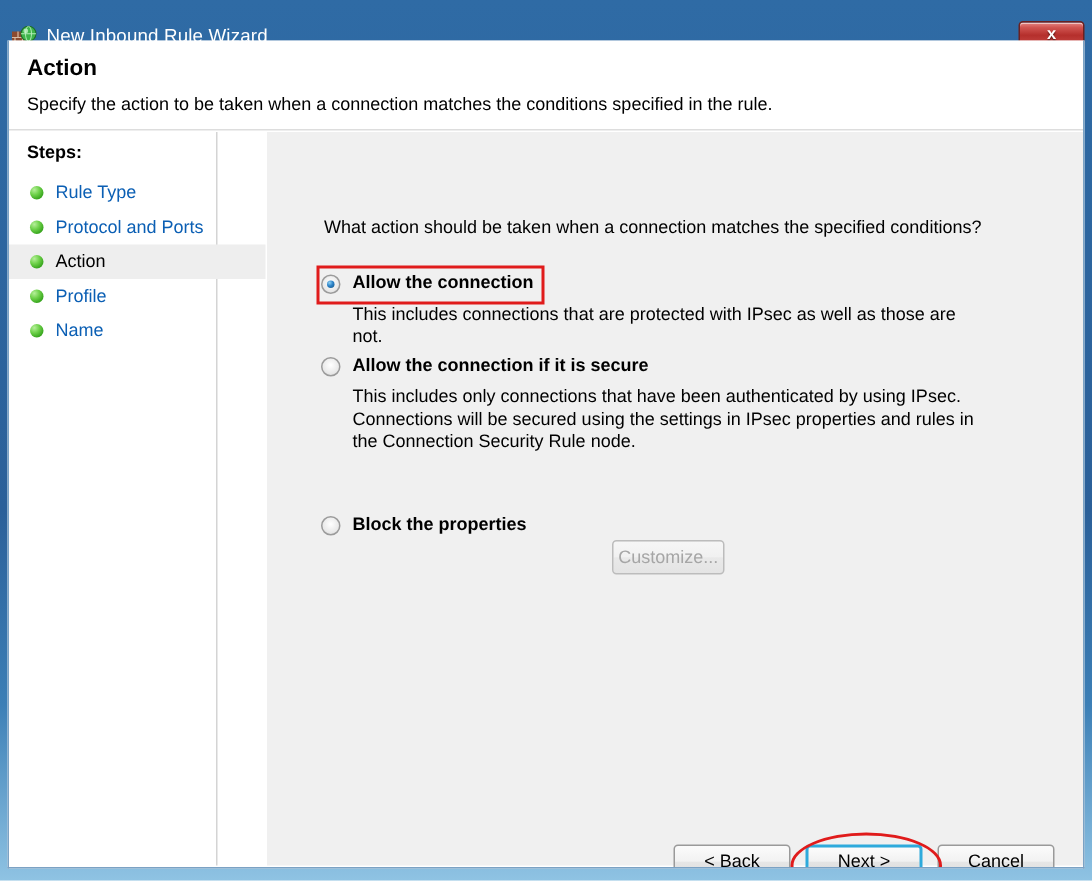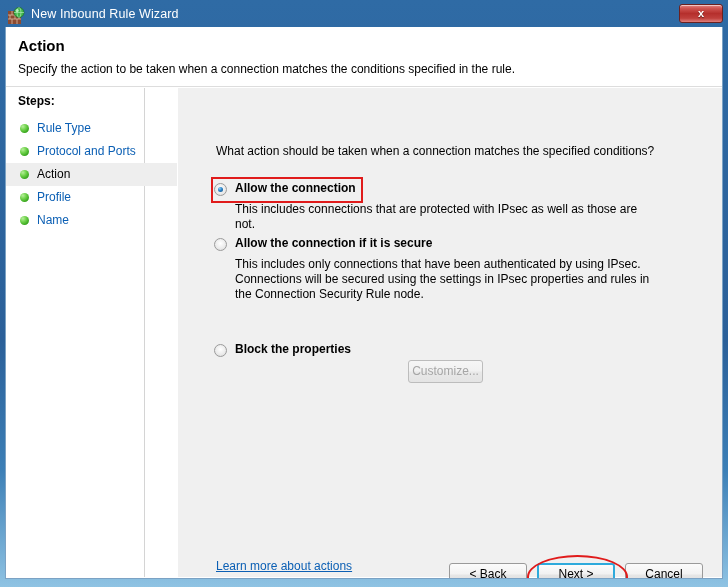--- a/index.html
+++ b/index.html
@@ -21,21 +21,21 @@
     position: absolute;
     left: 0; top: 0;
     width: 728px;
     height: 587px;
     box-sizing: border-box;
     background: linear-gradient(180deg, #2f6ba5 0%, #2b6099 58%, #3c7fb6 80%, #8fc3e3 100%);
     padding: 0;
   }
   #titlebar {
     position: absolute;
-    left: 0; top: 2px;
+    left: 0; top: 12px;
     width: 670px;
     height: 27px;
     box-sizing: border-box;
   }
   #title-icon {
     position: absolute;
     left: 8px; top: 5px;
     width: 17px; height: 17px;
   }
   #title-text {
@@ -345,21 +345,20 @@
         <span class="option-desc" style="top:19px; width:430px;">This includes only connections that have been authenticated by using IPsec.  Connections will be secured using the settings in IPsec properties and rules in the Connection Security Rule node.</span>
       </div>
 
       <div id="customize-button">Customize...</div>
 
       <div class="option" style="top:256px;">
         <span class="radio"></span>
         <span class="option-label">Block the properties</span>
       </div>
 
-      <div id="learn-more-link">Learn more about actions</div>
     </div>
 
     <div class="push-button" id="back-button">&lt; Back</div>
     <div class="push-button" id="cancel-button">Cancel</div>
     <div class="push-button" id="next-button">Next &gt;</div>
 
     <div id="annot-rect"></div>
     <div id="annot-ellipse"></div>
   </div>
 </div>

